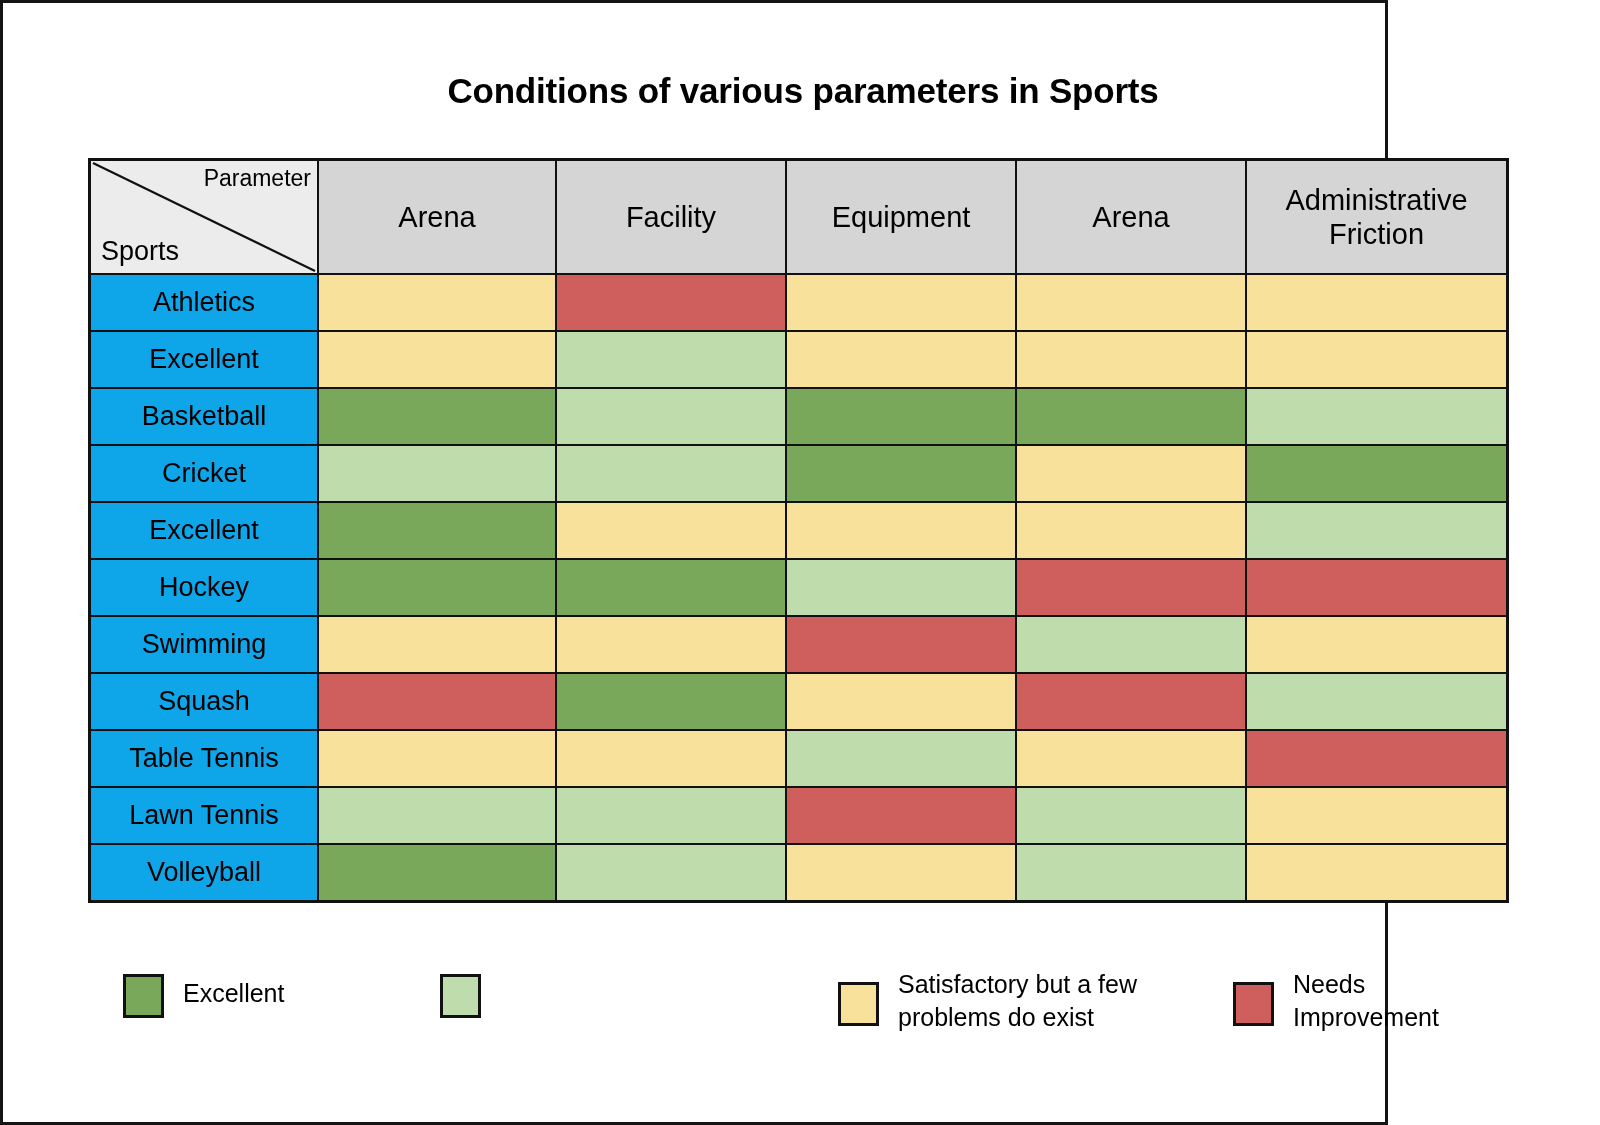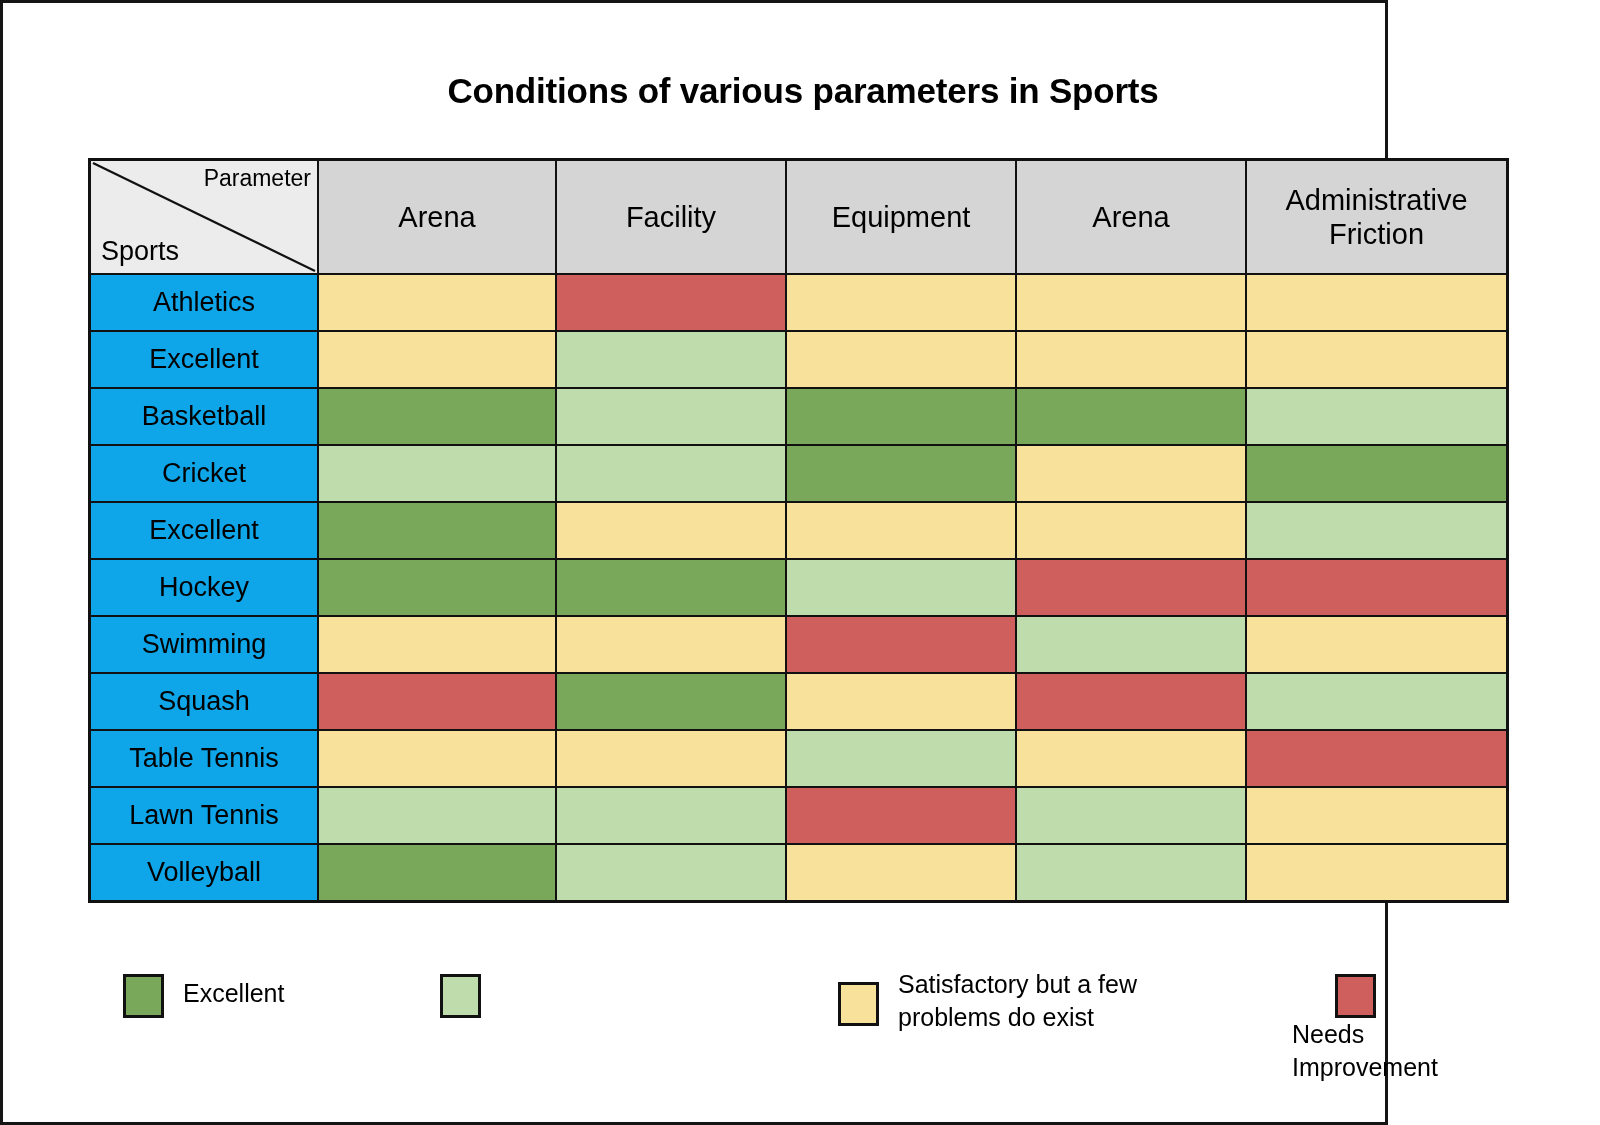--- a/index.html
+++ b/index.html
@@ -137,21 +137,21 @@
   .legend-label {
     margin-left: 19px;
     font-size: 25px;
     color: #000000;
     line-height: 1.30;
     white-space: pre-line;
   }
   #legend-item-0 { left: 0px;   }
   #legend-item-1 { left: 317px; }
   #legend-item-2 { left: 715px; }
-  #legend-item-3 { left: 1150px; flex-direction: column;}
+  #legend-item-3 { left: 1110px;}
 </style>
 </head>
 <body>
 
 <div id="page">
 
   <div id="chart-title">Conditions of various parameters in Sports</div>
 
   <table id="matrix">
     <thead>

